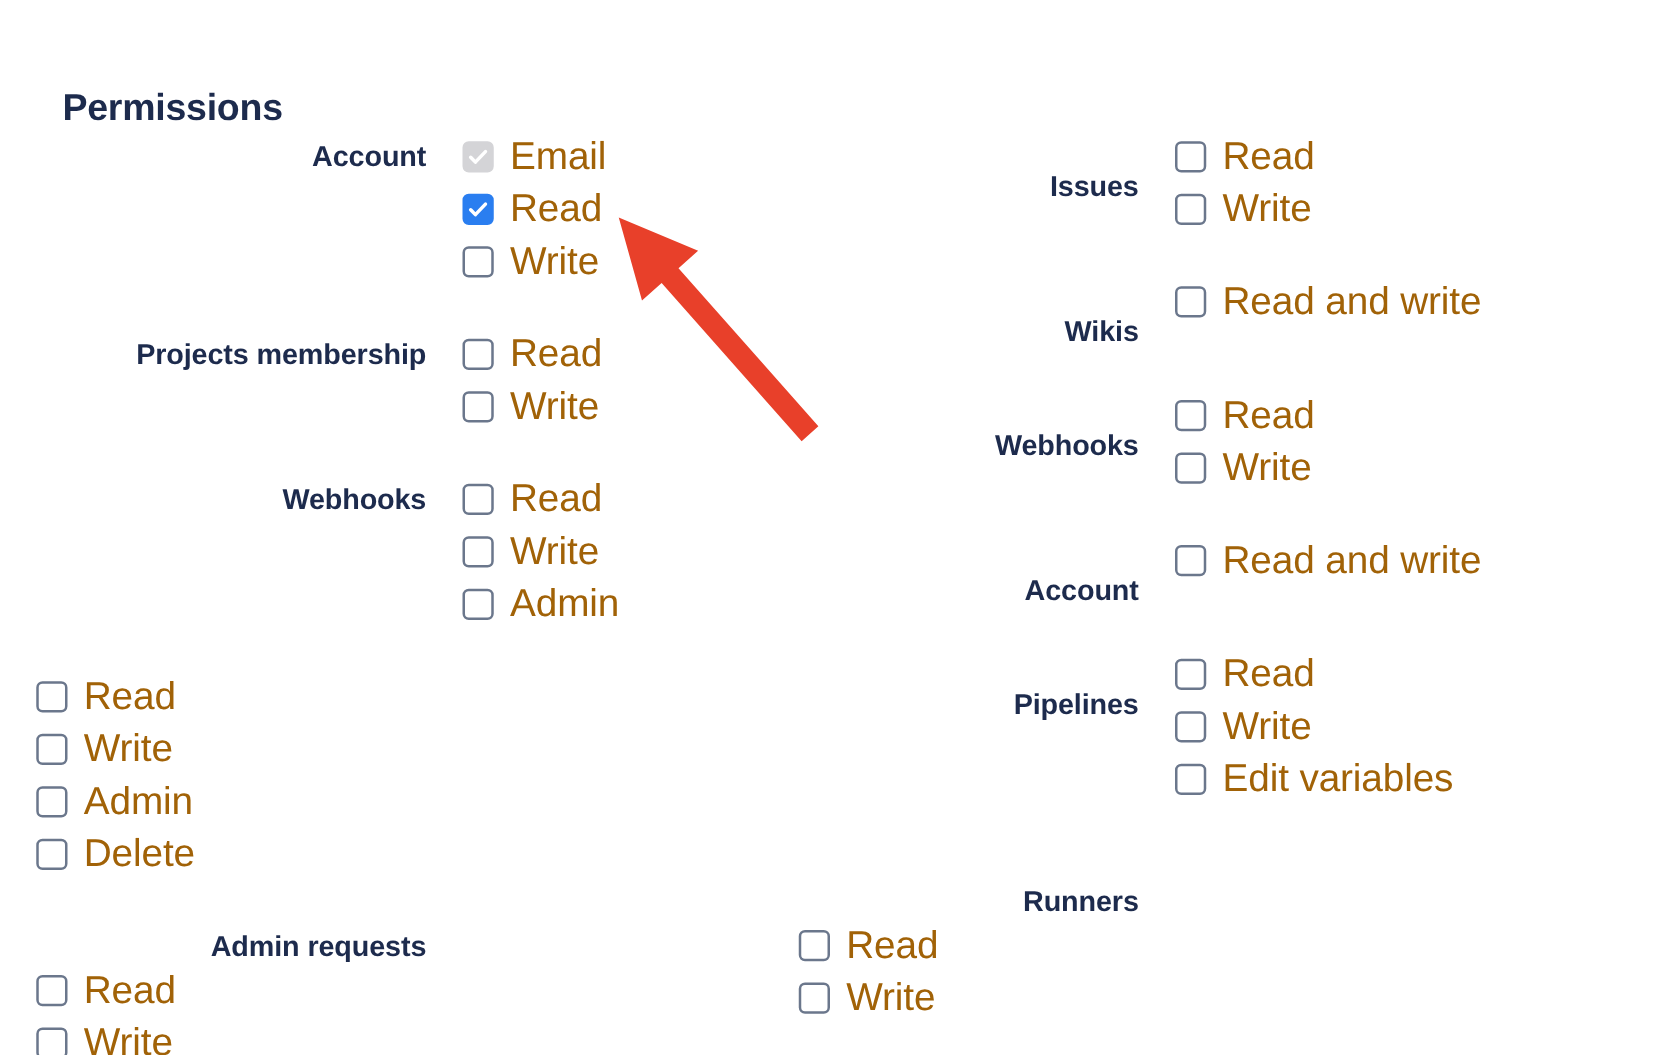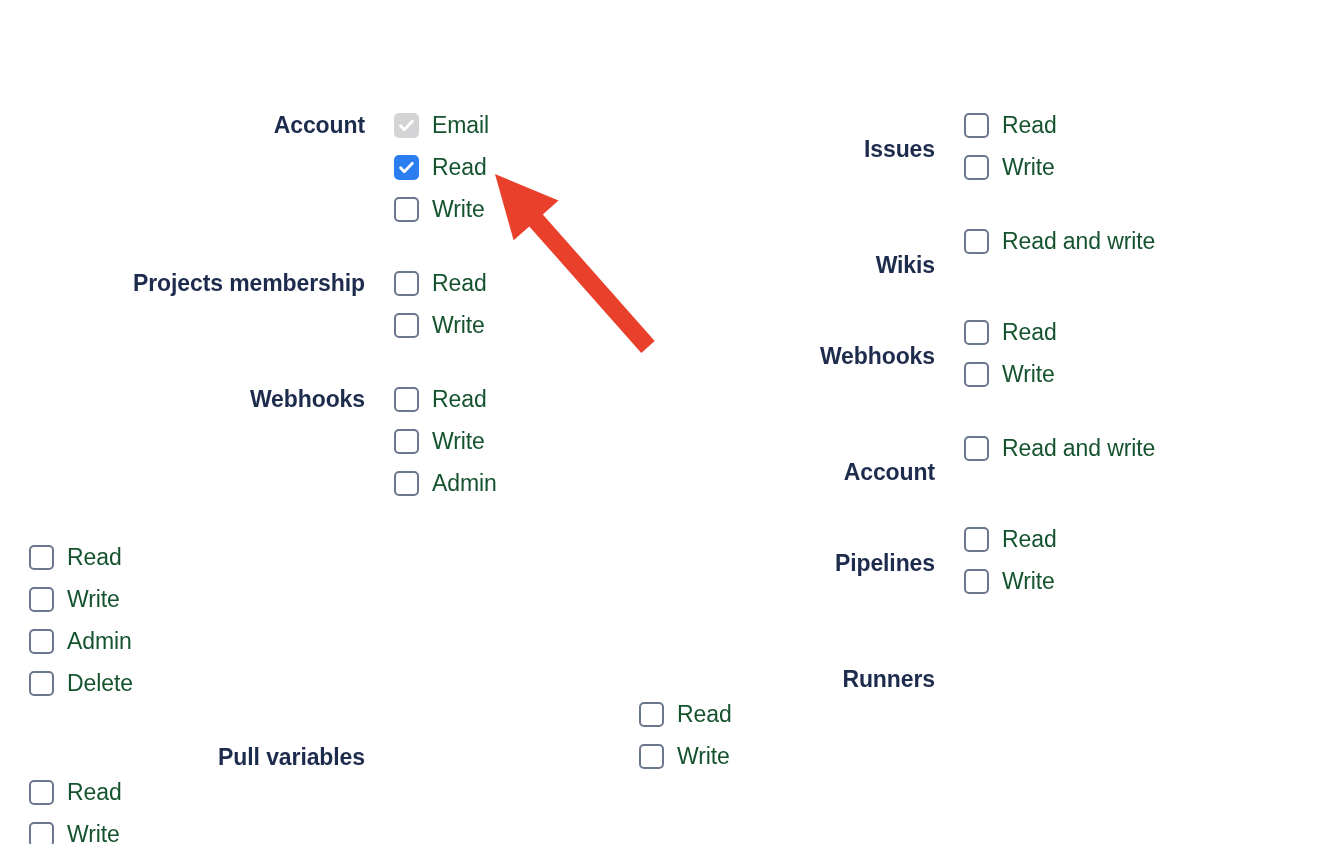--- a/index.html
+++ b/index.html
@@ -54,21 +54,20 @@
 
   .group-label {
     flex: 0 0 auto;
     text-align: right;
     font-size: 23px;
     font-weight: bold;
     color: #1d2b4d;
     line-height: 28px;
     padding-top: 7px;
     letter-spacing: -0.1px;
-    padding-left: 24px;
   }
   .perm-column.left  .group-label { width: 341px; }
   .perm-column.right .group-label { width: 301px; margin-top: 24px; }
 
   .group-options {
     flex: 1 1 auto;
     padding-left: 29px;
     box-sizing: border-box;
   }
 
@@ -104,22 +103,22 @@
   }
   .cbox.checked .tick { display: block; }
 
   .cbox.disabled-checked {
     background: #d4d4d7;
     border: 2px solid #d4d4d7;
   }
   .cbox.disabled-checked .tick { display: block; }
 
   .option-label {
-    font-size: 23px;
-    color: #14532d;
+    font-size: 31px;
+    color: #a16207;
     line-height: 28px;
     margin-left: 13px;
     white-space: nowrap;
     letter-spacing: -0.1px;
   }
 
   
   #annotation-arrow {
     position: absolute;
     left: 0;
@@ -127,20 +126,21 @@
     width: 1322px;
     height: 844px;
     pointer-events: none;
   }
 </style>
 </head>
 <body>
 
 <div id="page">
 
+  <h1 class="page-title">Permissions</h1>
 
   <div class="perm-column left">
       <div class="perm-group">
         <div class="group-label">Account</div>
         <div class="group-options">
           <div class="option-row">
             <span class="cbox disabled-checked" role="checkbox" aria-checked="true" aria-disabled="true">
               <span class="tick">
                 <svg viewBox="0 0 24 24">
                   <path d="M5.2 12.4l4.3 4.4 9.2-9.6" fill="none" stroke="#ffffff" stroke-width="3.2" stroke-linecap="round" stroke-linejoin="round"></path>
@@ -209,21 +209,21 @@
             <span class="cbox" role="checkbox" aria-checked="false"></span>
             <span class="option-label">Admin</span>
           </div>
           <div class="option-row">
             <span class="cbox" role="checkbox" aria-checked="false"></span>
             <span class="option-label">Delete</span>
           </div>
         </div>
       </div>
       <div class="perm-group">
-        <div class="group-label">Pull variables</div>
+        <div class="group-label">Admin requests</div>
         <div class="group-options">
           <div class="option-row">
             <span class="cbox" role="checkbox" aria-checked="false"></span>
             <span class="option-label">Read</span>
           </div>
           <div class="option-row">
             <span class="cbox" role="checkbox" aria-checked="false"></span>
             <span class="option-label">Write</span>
           </div>
         </div>
@@ -278,20 +278,24 @@
       <div class="perm-group">
         <div class="group-label">Pipelines</div>
         <div class="group-options">
           <div class="option-row">
             <span class="cbox" role="checkbox" aria-checked="false"></span>
             <span class="option-label">Read</span>
           </div>
           <div class="option-row">
             <span class="cbox" role="checkbox" aria-checked="false"></span>
             <span class="option-label">Write</span>
+          </div>
+          <div class="option-row">
+            <span class="cbox" role="checkbox" aria-checked="false"></span>
+            <span class="option-label">Edit variables</span>
           </div>
         </div>
       </div>
       <div class="perm-group">
         <div class="group-label">Runners</div>
         <div class="group-options">
           <div class="option-row">
             <span class="cbox" role="checkbox" aria-checked="false"></span>
             <span class="option-label">Read</span>
           </div>

